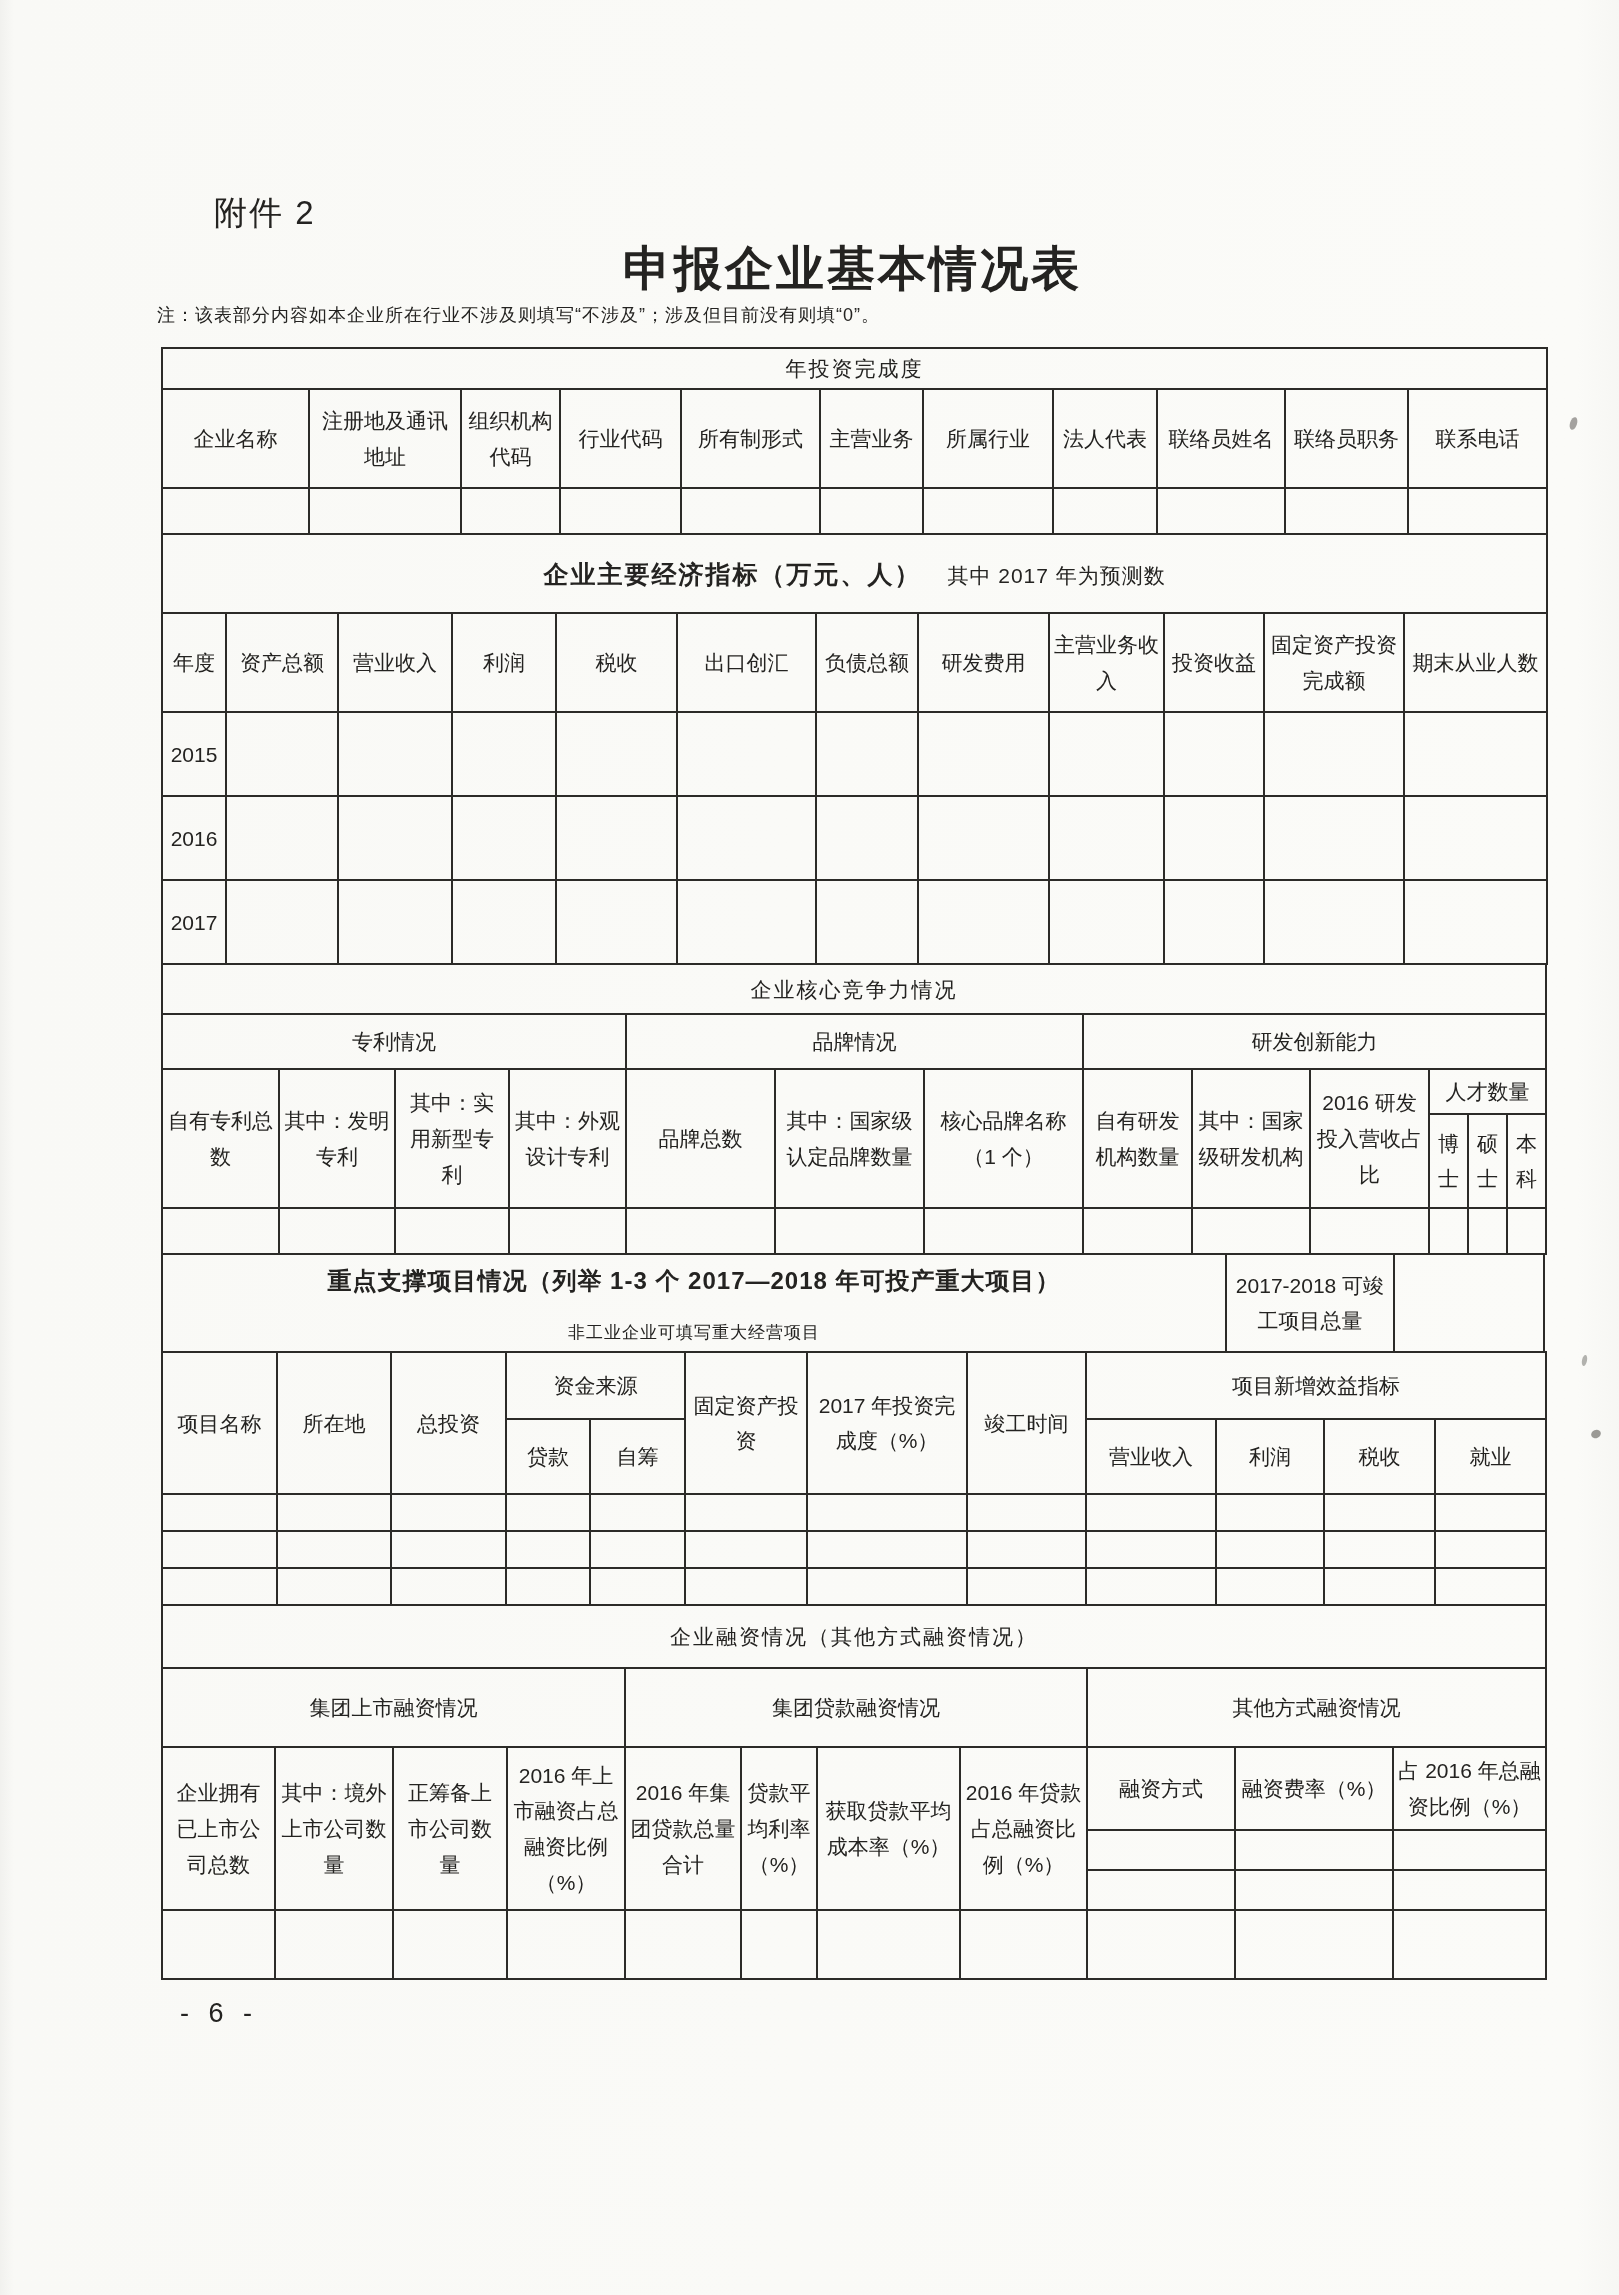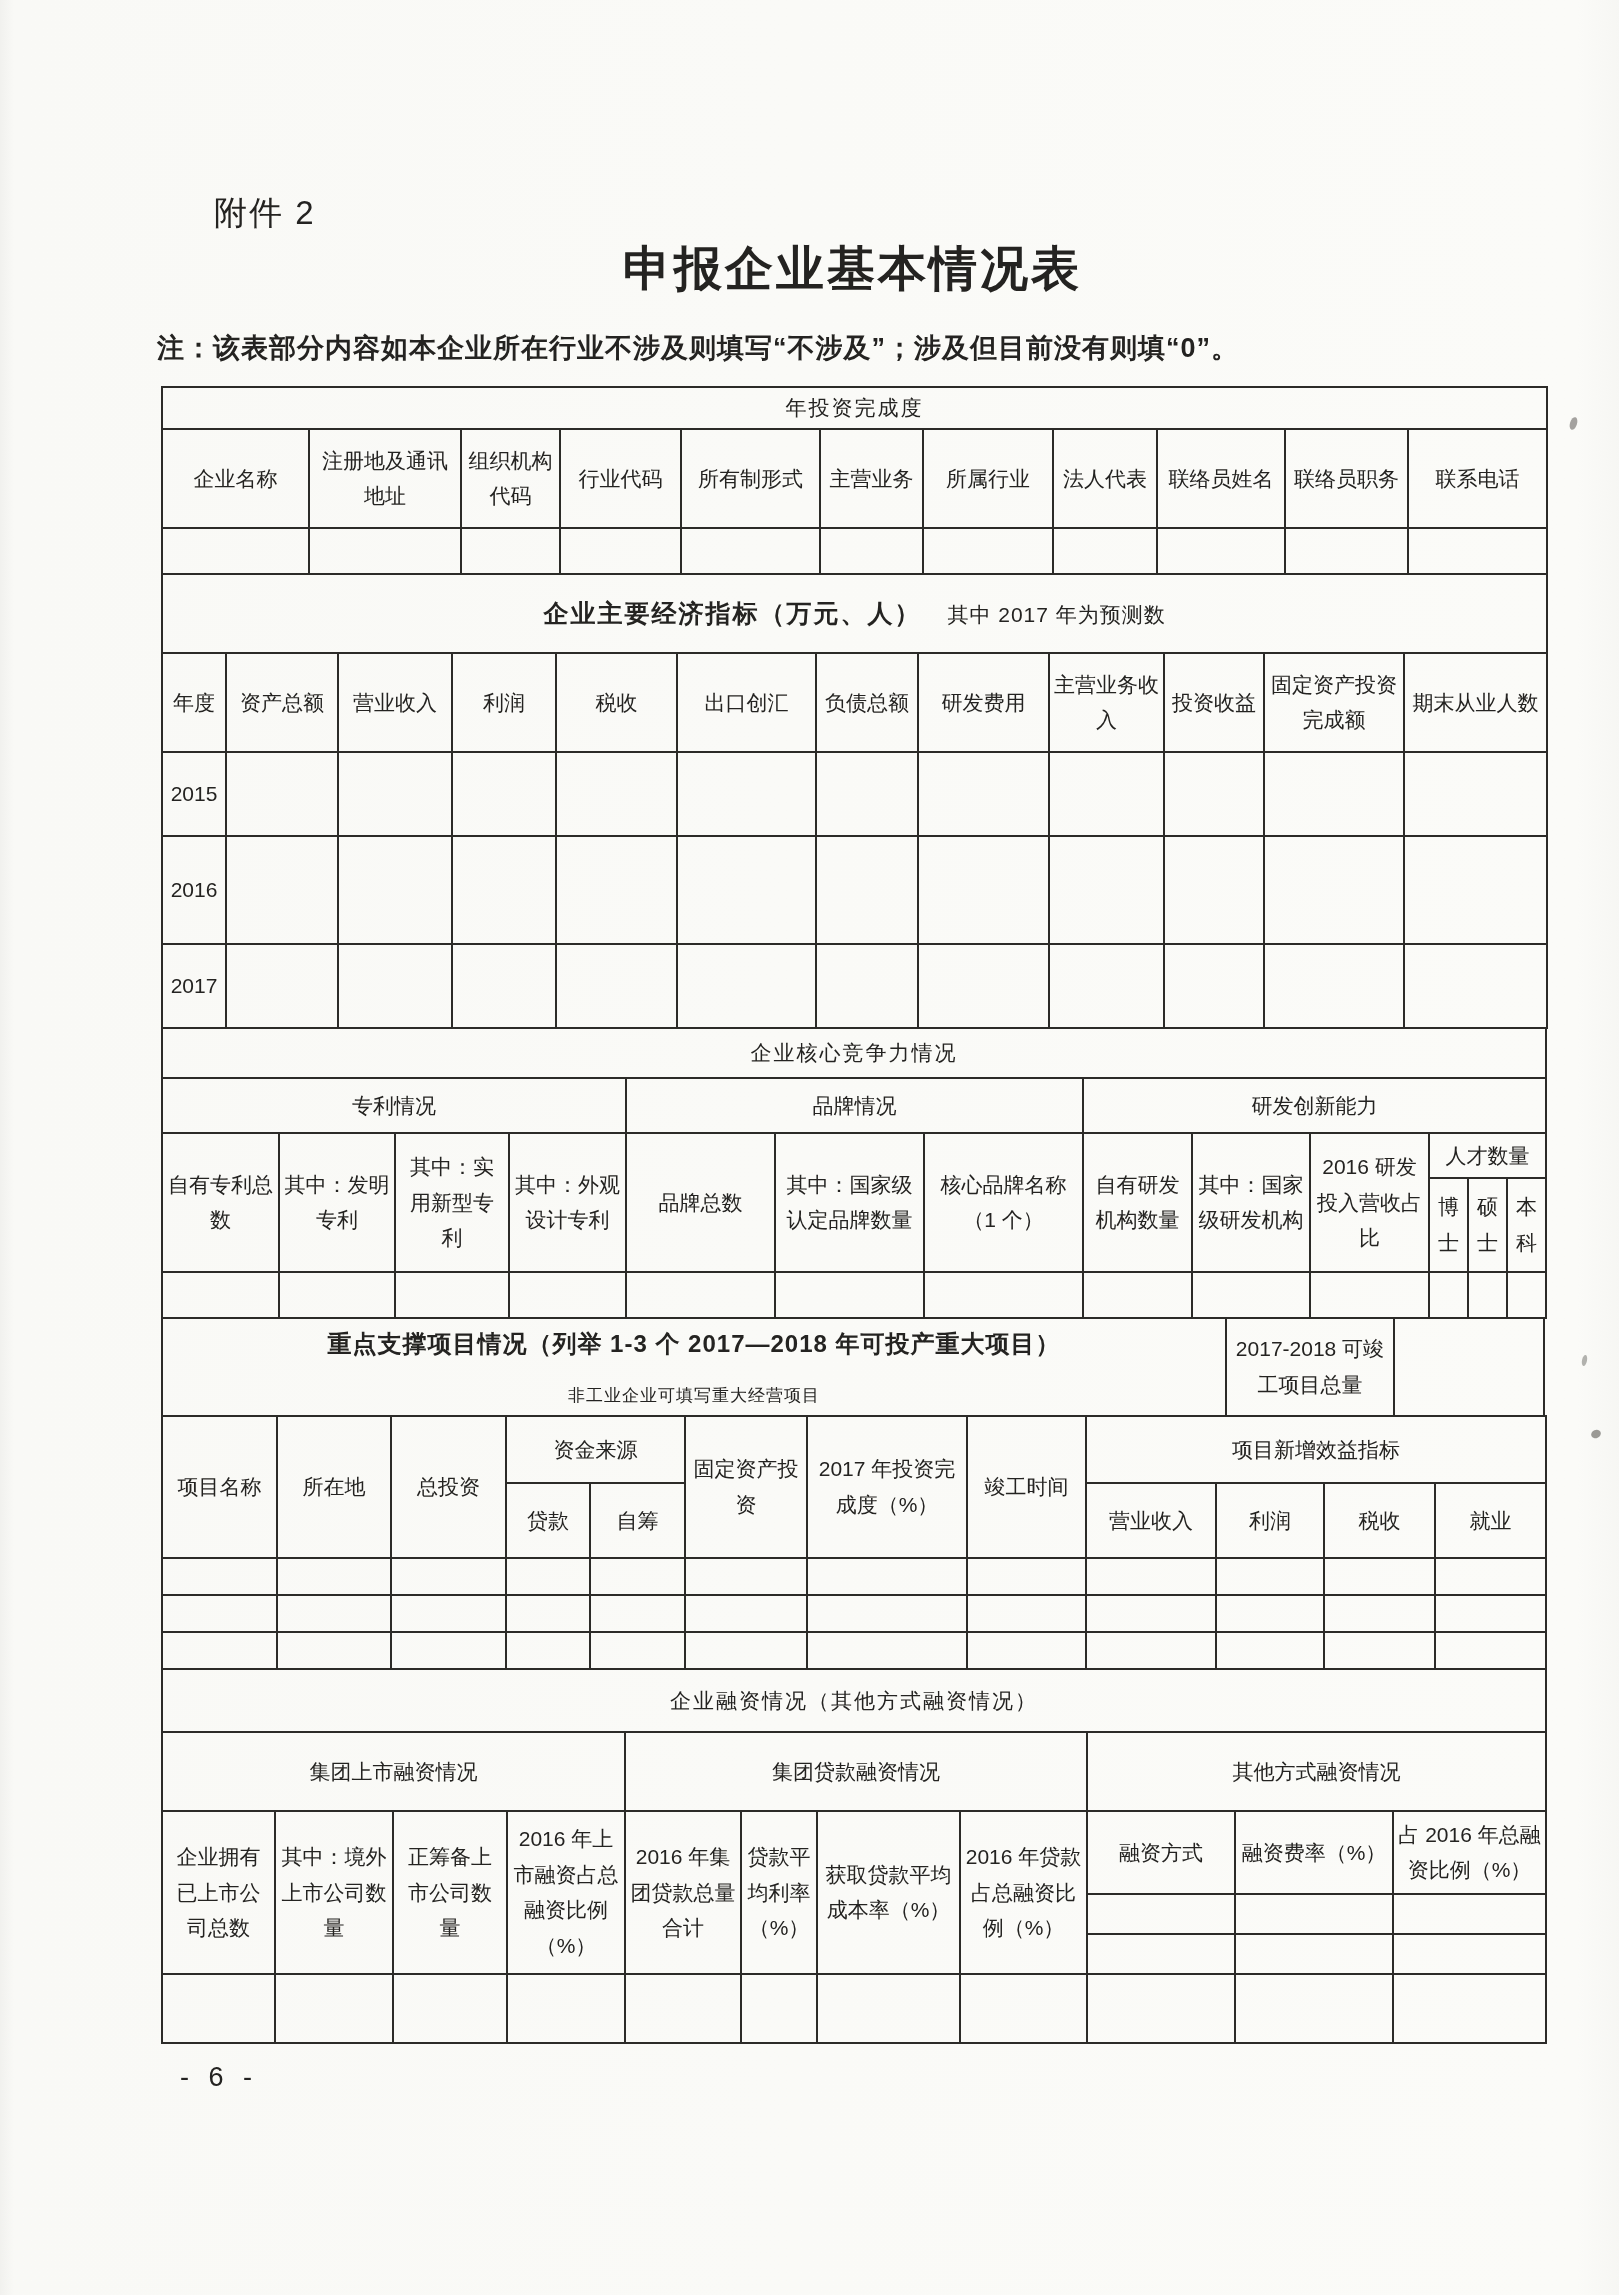--- a/index.html
+++ b/index.html
@@ -9,21 +9,21 @@
     margin:0 auto;
     background:linear-gradient(90deg,#f1f1ee 0,#f9f9f6 14px,#fbfbf8 96%,#f4f4f1 100%);
     font-family:"Liberation Sans","DejaVu Sans",sans-serif;
     color:#242321;
     overflow:hidden;
     padding-left:22px;
   }
   .content{margin-left:139px;width:1383px;}
   .attachment{margin:196px 0 0 53px;font-size:33px;line-height:1;letter-spacing:2px;}
   .doc-title{margin-top:8px;text-align:center;font-size:48px;font-weight:bold;letter-spacing:3px;line-height:1.35;}
-  .doc-note{margin-top:26px;margin-left:-4px;font-size:27px;line-height:1.5;letter-spacing:1px;font-weight:bold;}
+  .doc-note{margin-left:-4px;font-size:18px;line-height:1.5;letter-spacing:1px;}
   table.grid{border-collapse:collapse;table-layout:fixed;width:1383px;}
   table.grid.first{margin-top:18px;}
   table.grid + table.grid{margin-top:-2px;}
   .grid th,.grid td{
     border:2px solid #2c2b28;
     font-weight:normal;
     text-align:center;vertical-align:middle;
     font-size:21px;line-height:1.7;
     padding:2px 4px;overflow:hidden;word-break:break-all;
   }
@@ -136,21 +136,21 @@
         <td></td>
             <td></td>
         <td></td>
             <td></td>
         <td></td>
             <td></td>
         <td></td>
             <td></td>
         <td></td>
       </tr>
-      <tr style="height:108px">
+      <tr style="height:84px">
         <td>2016</td>
         <td></td>
             <td></td>
         <td></td>
             <td></td>
         <td></td>
             <td></td>
         <td></td>
             <td></td>
         <td></td>

